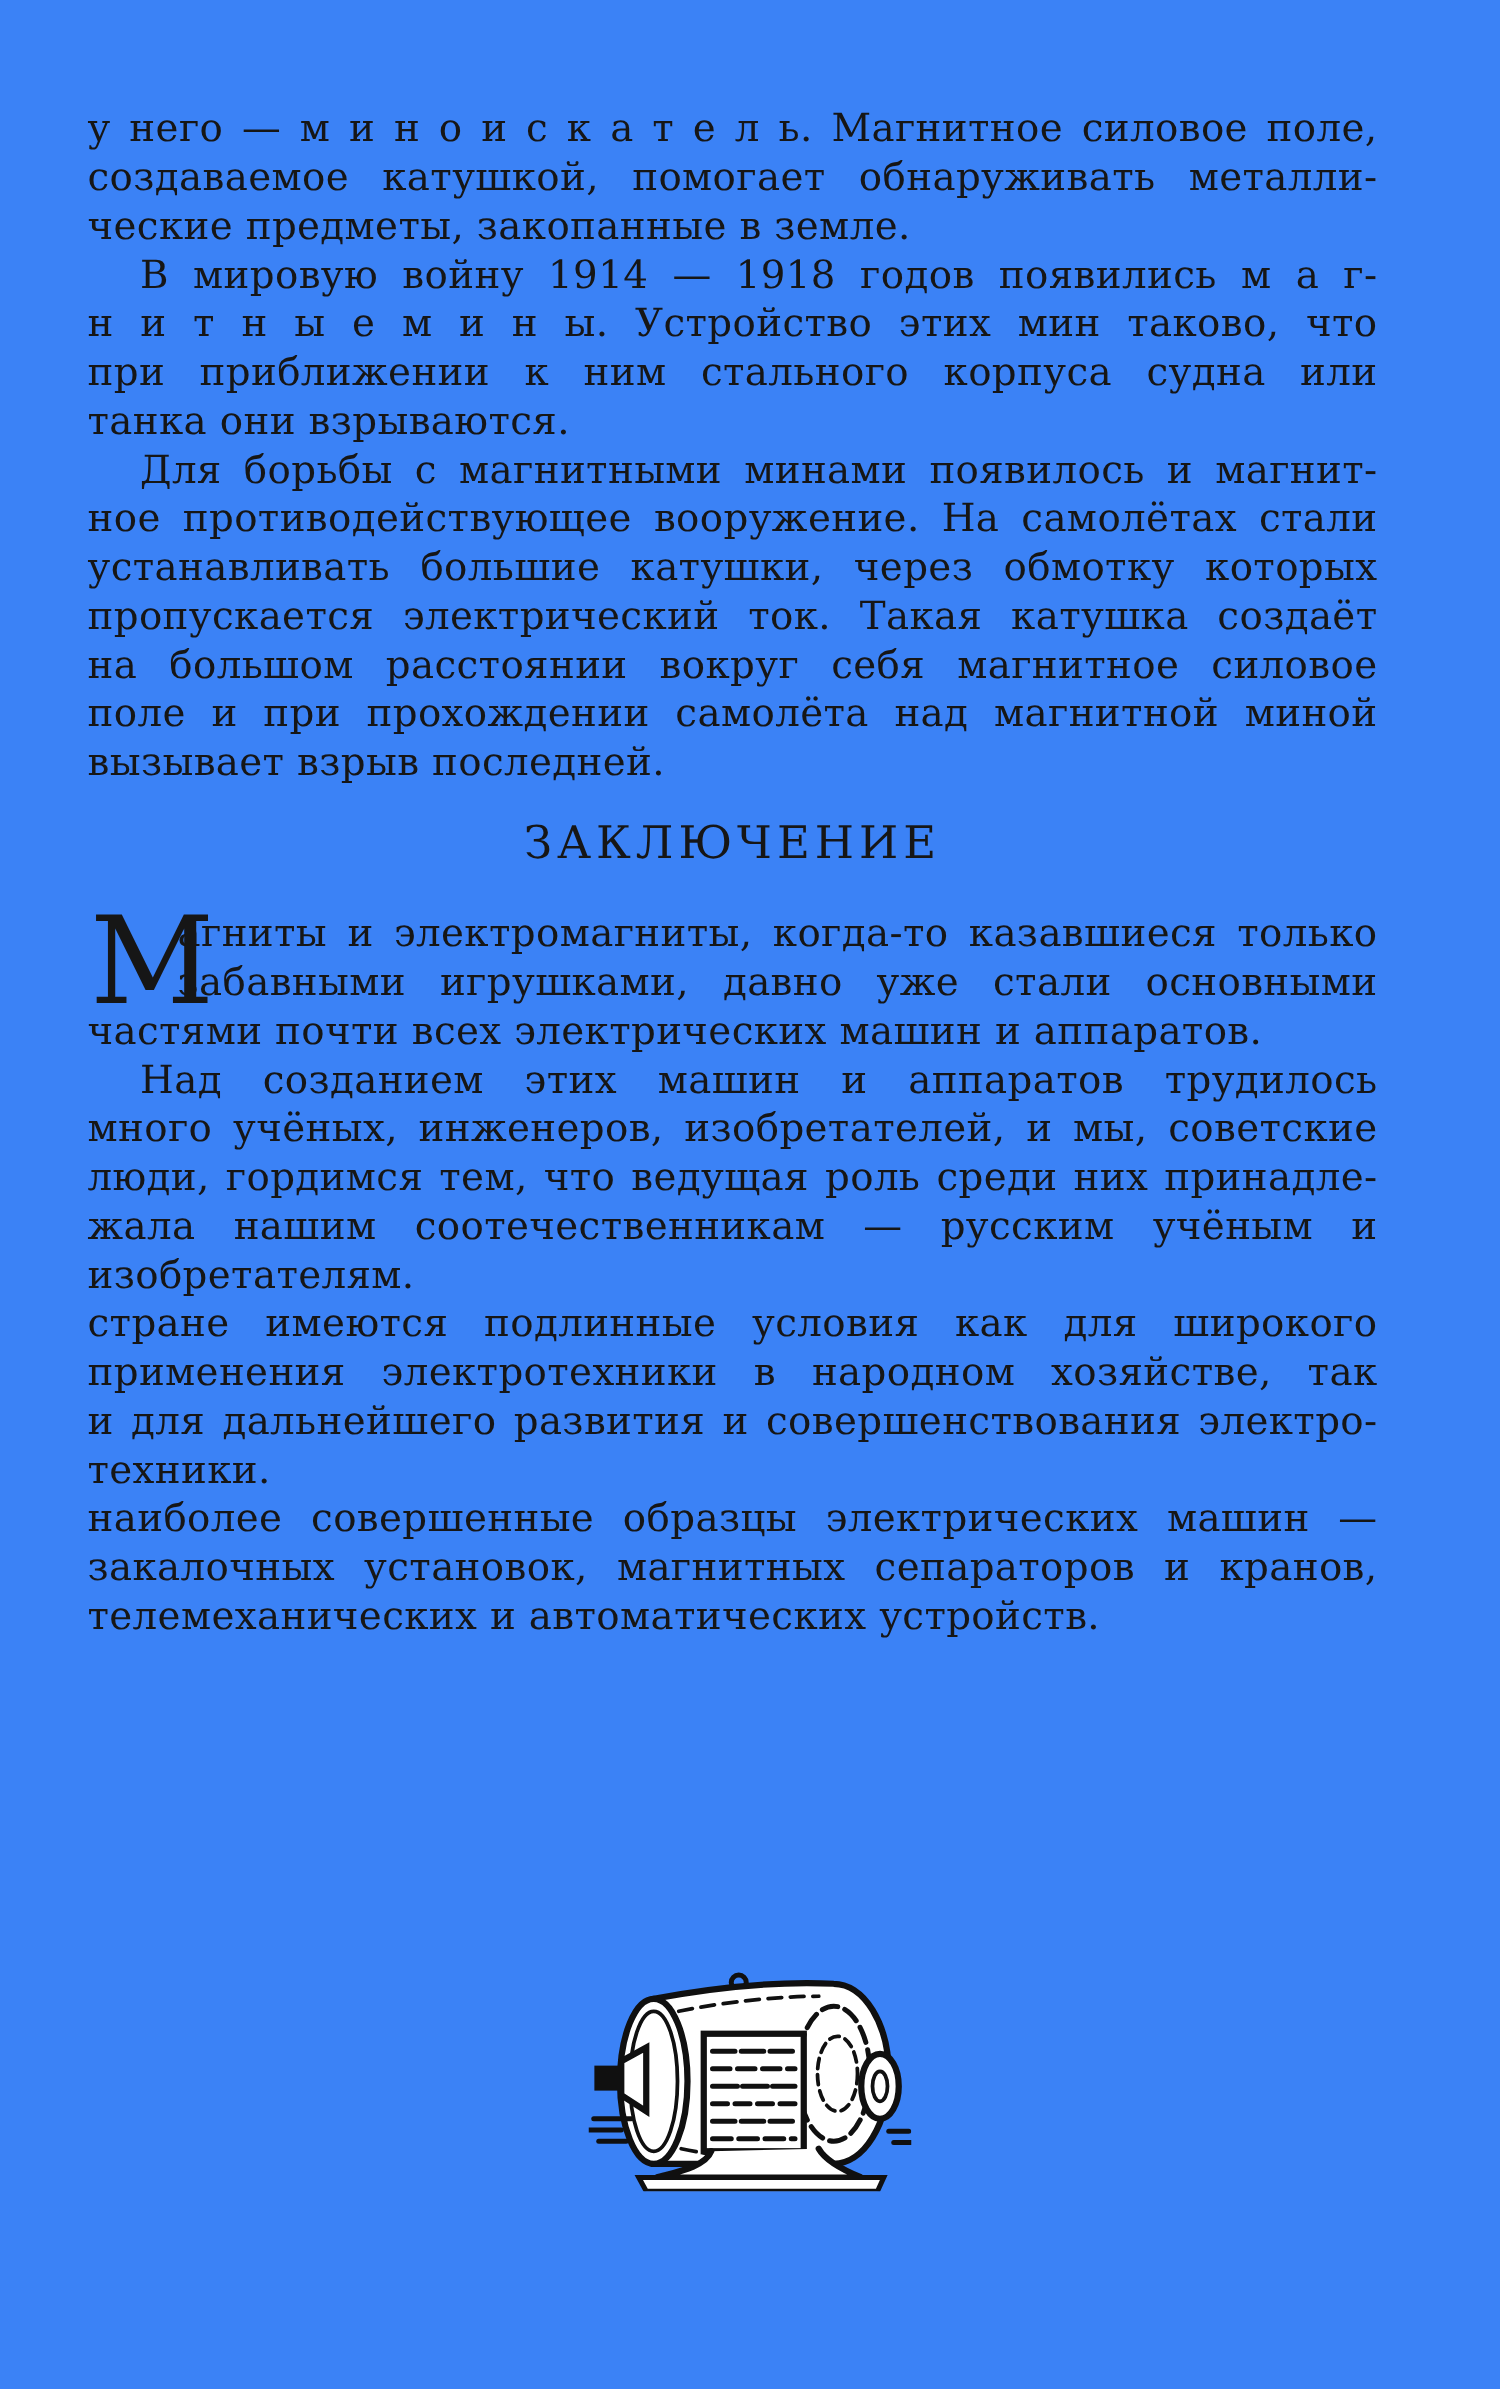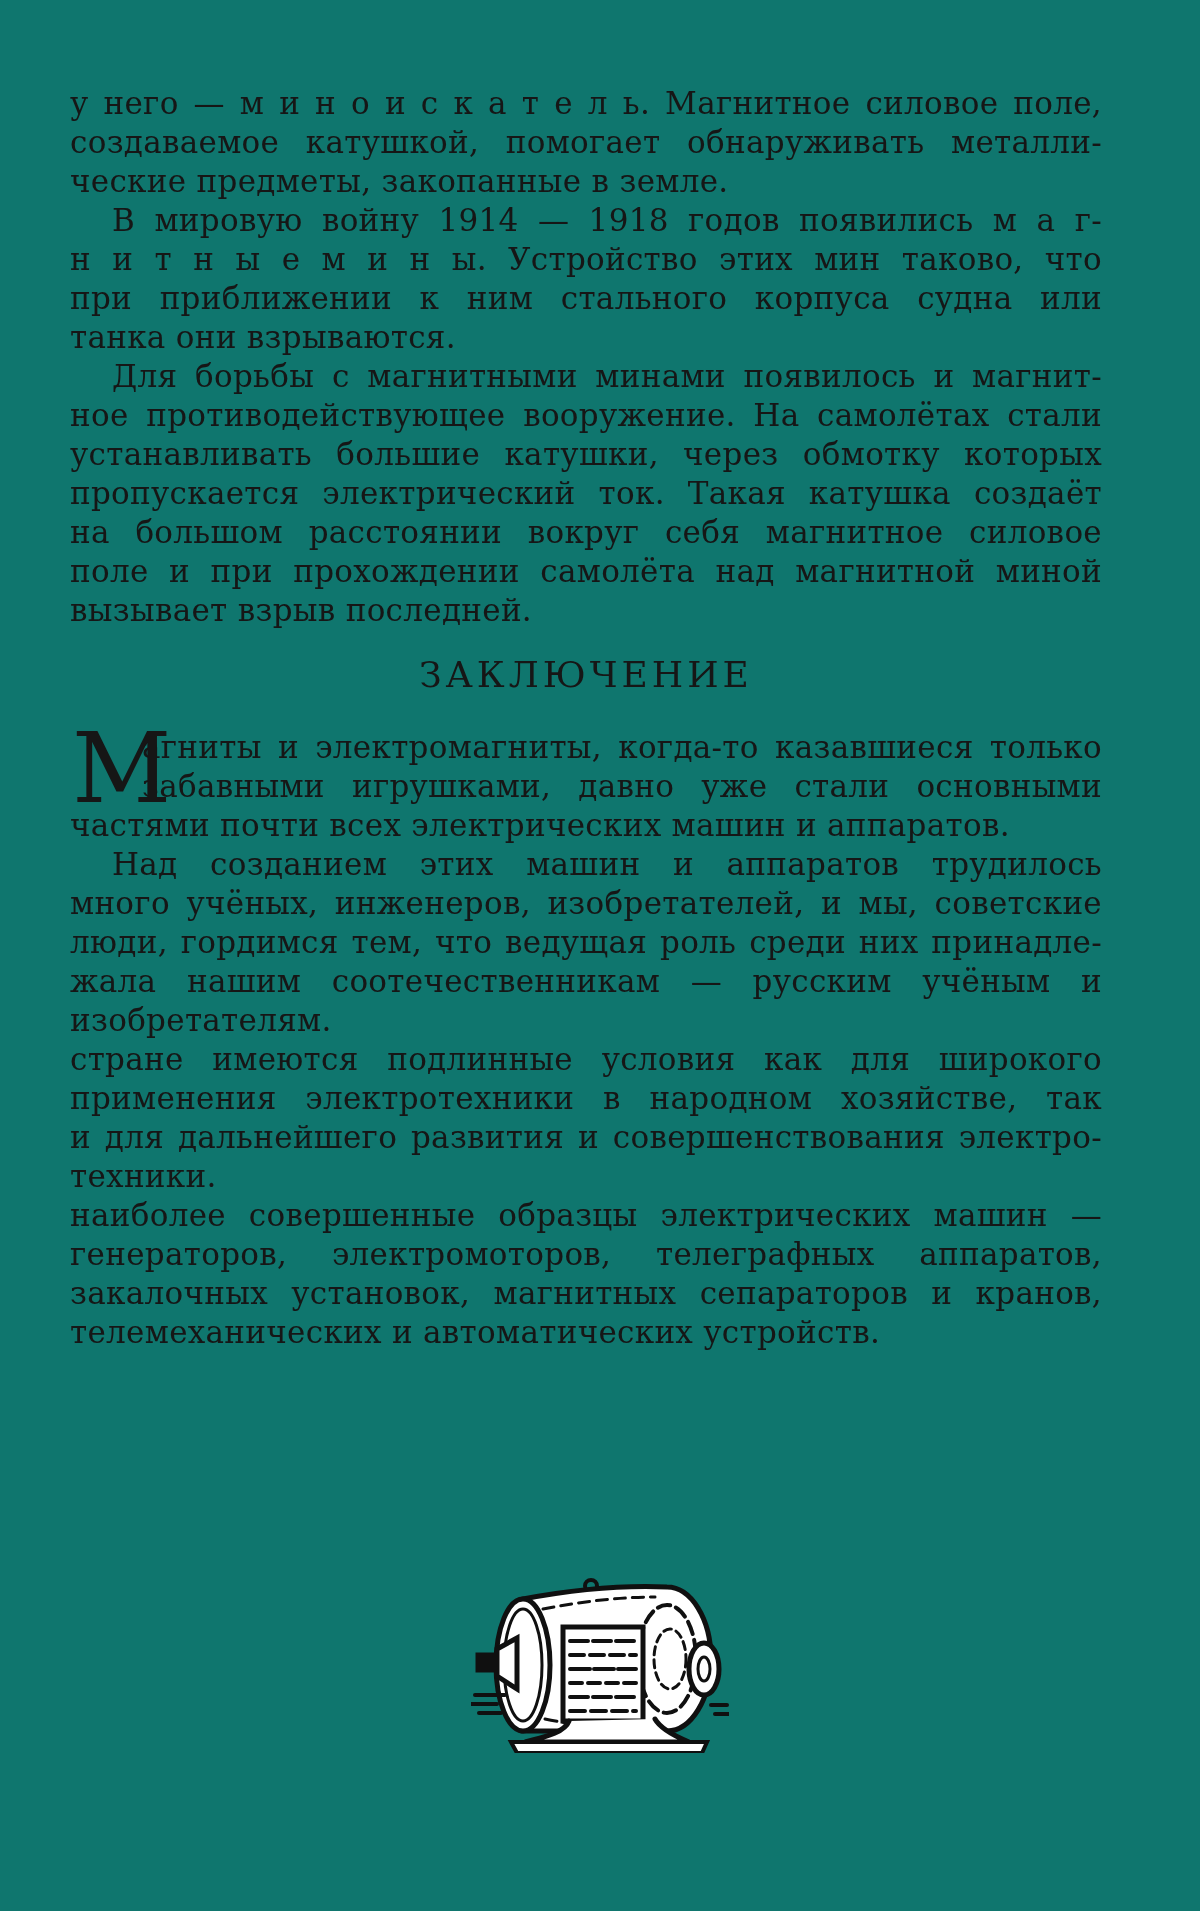--- a/index.html
+++ b/index.html
@@ -1,19 +1,19 @@
 <!DOCTYPE html>
 <html lang="ru"><head>
 <meta charset="utf-8">
 <style>
   html,body{margin:0;padding:0;background:#ffffff;}
   .page{
     position:relative;
     width:1200px;height:1911px;
-    background:#0f766e;
+    background:#3b82f6;
     color:#161616;
     font-family:"DejaVu Serif", serif;
     overflow:hidden;
   }
   .text-block{
     position:absolute;
     left:70px;top:84px;
     width:1032px;
   }
   .para{margin:0;padding:0;}
@@ -103,21 +103,20 @@
 
     <div class="para">
       <div class="ln">стране имеются подлинные условия как для широкого</div>
       <div class="ln">применения электротехники в народном хозяйстве, так</div>
       <div class="ln">и для дальнейшего развития и совершенствования электро-</div>
       <div class="ln end">техники.</div>
     </div>
 
     <div class="para">
       <div class="ln">наиболее совершенные образцы электрических машин —</div>
-      <div class="ln">генераторов, электромоторов, телеграфных аппаратов,</div>
       <div class="ln">закалочных установок, магнитных сепараторов и кранов,</div>
       <div class="ln end">телемеханических и автоматических устройств.</div>
     </div>
 
   </div>
 
   <div class="figure">
     <svg viewBox="0 0 258 176" xmlns="http://www.w3.org/2000/svg">
       <g stroke="#101010" fill="none" stroke-width="5" stroke-linecap="round">
 

